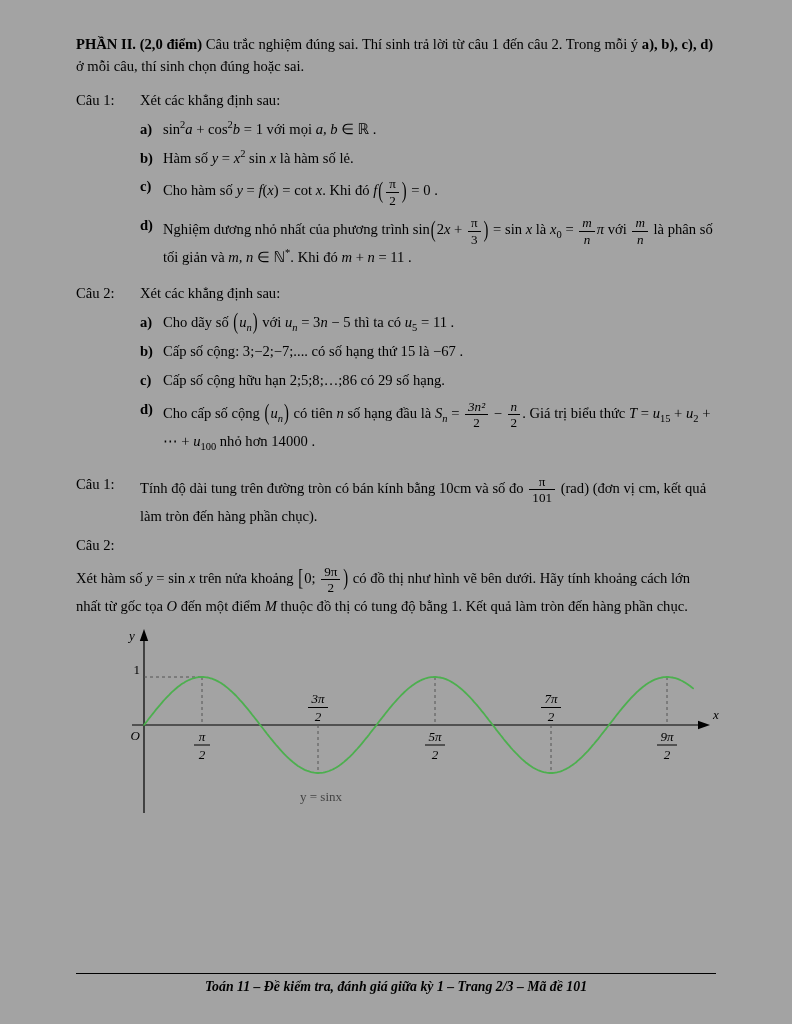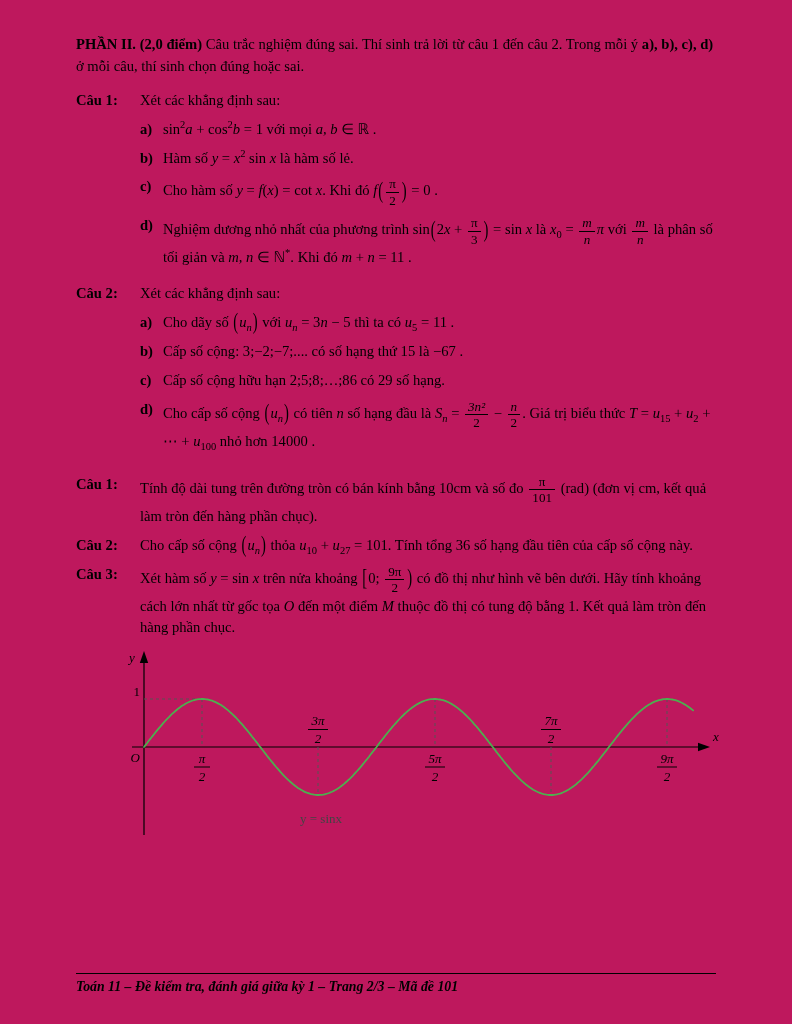--- a/index.html
+++ b/index.html
@@ -1,27 +1,27 @@
 <!DOCTYPE html>
 <html><head>
 <meta charset="utf-8">
 <style>
   *{box-sizing:border-box}
   html,body{margin:0;padding:0;background:#fff}
-  .page{width:792px;height:1024px;background:#be185d;position:relative;overflow:hidden;
+  .page{width:792px;height:1024px;background:#a3a3a3;position:relative;overflow:hidden;
     font-family:"Liberation Serif",serif;font-size:14.6px;line-height:1.5;color:#000;
     padding:34px 76px 0 76px}
   p{margin:0}
   .para{margin-bottom:12px}
   b{font-weight:bold}
   .mi{font-style:italic}
   sup{font-size:.72em;line-height:0}
   sub{font-size:.72em;line-height:0}
   .cau{display:flex;margin-bottom:7px}
-  .cau-label{flex:0 0 64px;font-weight:bold}
+  .cau-label{flex:0 0 64px;font-weight:normal}
   .cau-body{flex:1;min-width:0}
   .item{display:flex;margin:7px 0}
   .it-label{flex:0 0 23px;font-weight:bold}
   .it-body{flex:1;min-width:0}
   .frac{display:inline-flex;flex-direction:column;vertical-align:middle;line-height:1.18;
     font-size:.9em;margin:0 2px;text-align:center}
   .frac .fn{padding:0 3px;border-bottom:1.1px solid #000}
   .frac .fd{padding:0 3px}
   .bigd{display:inline-block;transform:scaleY(1.55);transform-origin:center 55%;margin:0 1px}
   .gap-top{margin-top:14px}
@@ -31,21 +31,21 @@
   .axh{fill:#000}
   .dash{stroke:#555;stroke-width:1;stroke-dasharray:3 3}
   .glab{font-style:italic}
   .gnum{text-anchor:end}
   .gor{text-anchor:end;font-style:italic}
   .gfrac{text-anchor:middle;font-style:italic}
   .fbar{stroke:#000;stroke-width:1}
   .gflab{fill:#444;font-size:12.5px}
   footer{position:absolute;left:76px;right:76px;bottom:26px}
   .rule{border-top:1.4px solid #000;margin-bottom:3px}
-  .ftext{text-align:left;font-weight:bold;font-style:italic;font-size:13.8px}
+  .ftext{text-align:center;font-weight:bold;font-style:italic;font-size:13.8px}
 </style>
 </head>
 <body>
 
 <div class="page">
 
   <p class="para"><b>PHẦN II.  </b><b>(2,0 điểm)</b><span> Câu trắc nghiệm đúng sai. Thí sinh trả lời từ câu 1 đến câu 2. Trong mỗi ý </span><b>a), b), c), d)</b><span> ở mỗi câu, thí sinh chọn đúng hoặc sai.</span></p>
 
   <div class="cau">
     <div class="cau-label">Câu 1:</div>
@@ -115,25 +115,23 @@
   <div class="cau gap-top">
     <div class="cau-label">Câu 1:</div>
     <div class="cau-body"><span>Tính độ dài tung trên đường tròn có bán kính bằng 10cm và số đo </span><span class="frac">
           <span class="fn">π</span>
           <span class="fd">101</span>
         </span><span> (rad) (đơn vị cm, kết quả làm tròn đến hàng phần chục).</span></div>
   </div>
 
   <div class="cau">
     <div class="cau-label">Câu 2:</div>
-    <div class="cau-body"><span>Cho cấp số cộng </span><span class="bigd">(</span><span class="mi">u</span><sub class="mi">n</sub><span class="bigd">)</span><span> thỏa </span><span class="mi">u</span><sub>10</sub><span> + </span><span class="mi">u</span><sub>27</sub><span> = 101. Tính tổng 36 số hạng đầu tiên của cấp số cộng này.</span></div>
   </div>
 
   <div class="cau">
-    <div class="cau-label">Câu 3:</div>
     <div class="cau-body"><span>Xét hàm số </span><span class="mi">y</span><span> = sin </span><span class="mi">x</span><span> trên nửa khoảng </span><span class="bigd">[</span><span>0; </span><span class="frac">
           <span class="fn">9π</span>
           <span class="fd">2</span>
         </span><span class="bigd">)</span><span> có đồ thị như hình vẽ bên dưới. Hãy tính khoảng cách lớn nhất từ gốc tọa </span><span class="mi">O</span><span> đến một điểm </span><span class="mi">M</span><span> thuộc đồ thị có tung độ bằng 1. Kết quả làm tròn đến hàng phần chục.</span></div>
   </div>
 
   <figure class="graph">
     <svg class="gsvg" width="604" height="200" viewBox="0 0 604 200">
 
       <line class="ax" x1="8" y1="100" x2="578" y2="100"></line>

